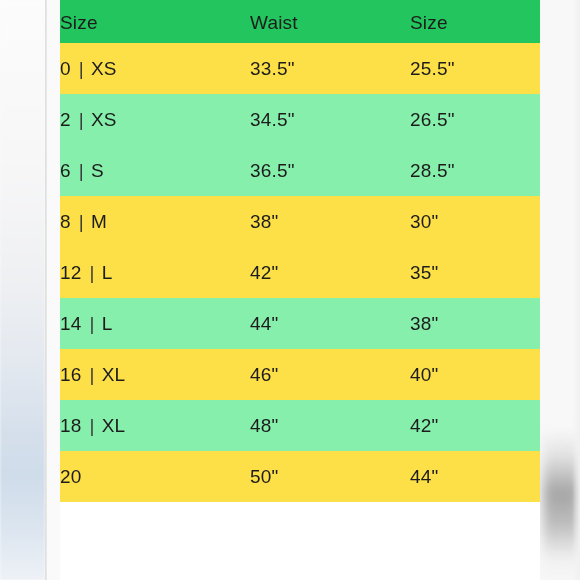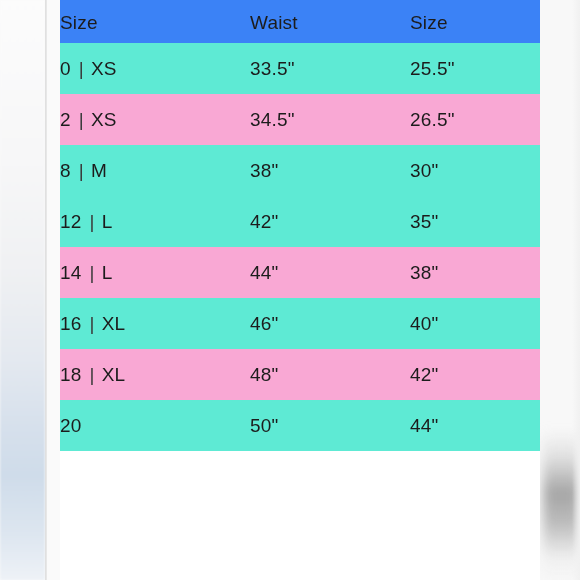--- a/index.html
+++ b/index.html
@@ -100,35 +100,35 @@
     font-weight: 400;
     color: #1c1c1c;
     font-size: 19px;
     letter-spacing: 0.2px;
     white-space: nowrap;
   }
 
   
   thead tr.header-row {
     height: 34px;
-    background: #3b82f6;
+    background: #22c55e;
   }
   thead tr.header-row th {
     height: 34px;
     vertical-align: bottom;
     padding-bottom: 9px;
     font-size: 19px;
     color: #1c1c1c;
   }
 
   tbody tr.data-row {
     height: 51px;
   }
-  tbody tr.data-row.row-white { background: #5eead4; }
-  tbody tr.data-row.row-gray  { background: #f9a8d4; }
+  tbody tr.data-row.row-white { background: #fde047; }
+  tbody tr.data-row.row-gray  { background: #86efac; }
 
   tbody tr.data-row td {
     height: 51px;
     vertical-align: middle;
   }
 
   .cell-pad-size  { padding-left: 33px; }
   .cell-pad-bust  { padding-left: 20px; }
   .cell-pad-waist { padding-left: 10px; }
 
@@ -171,20 +171,25 @@
         <tr class="data-row row-white">
           <td class="cell-pad-size"><span class="size-label">0</span><span class="size-sep">|</span><span class="size-label">XS</span></td>
           <td class="cell-pad-bust">33.5"</td>
           <td class="cell-pad-waist">25.5"</td>
         </tr>
         <tr class="data-row row-gray">
           <td class="cell-pad-size"><span class="size-label">2</span><span class="size-sep">|</span><span class="size-label">XS</span></td>
           <td class="cell-pad-bust">34.5"</td>
           <td class="cell-pad-waist">26.5"</td>
         </tr>
+        <tr class="data-row row-gray">
+          <td class="cell-pad-size"><span class="size-label">6</span><span class="size-sep">|</span><span class="size-label">S</span></td>
+          <td class="cell-pad-bust">36.5"</td>
+          <td class="cell-pad-waist">28.5"</td>
+        </tr>
         <tr class="data-row row-white">
           <td class="cell-pad-size"><span class="size-label">8</span><span class="size-sep">|</span><span class="size-label">M</span></td>
           <td class="cell-pad-bust">38"</td>
           <td class="cell-pad-waist">30"</td>
         </tr>
         <tr class="data-row row-white">
           <td class="cell-pad-size"><span class="size-label">12</span><span class="size-sep">|</span><span class="size-label">L</span></td>
           <td class="cell-pad-bust">42"</td>
           <td class="cell-pad-waist">35"</td>
         </tr>

